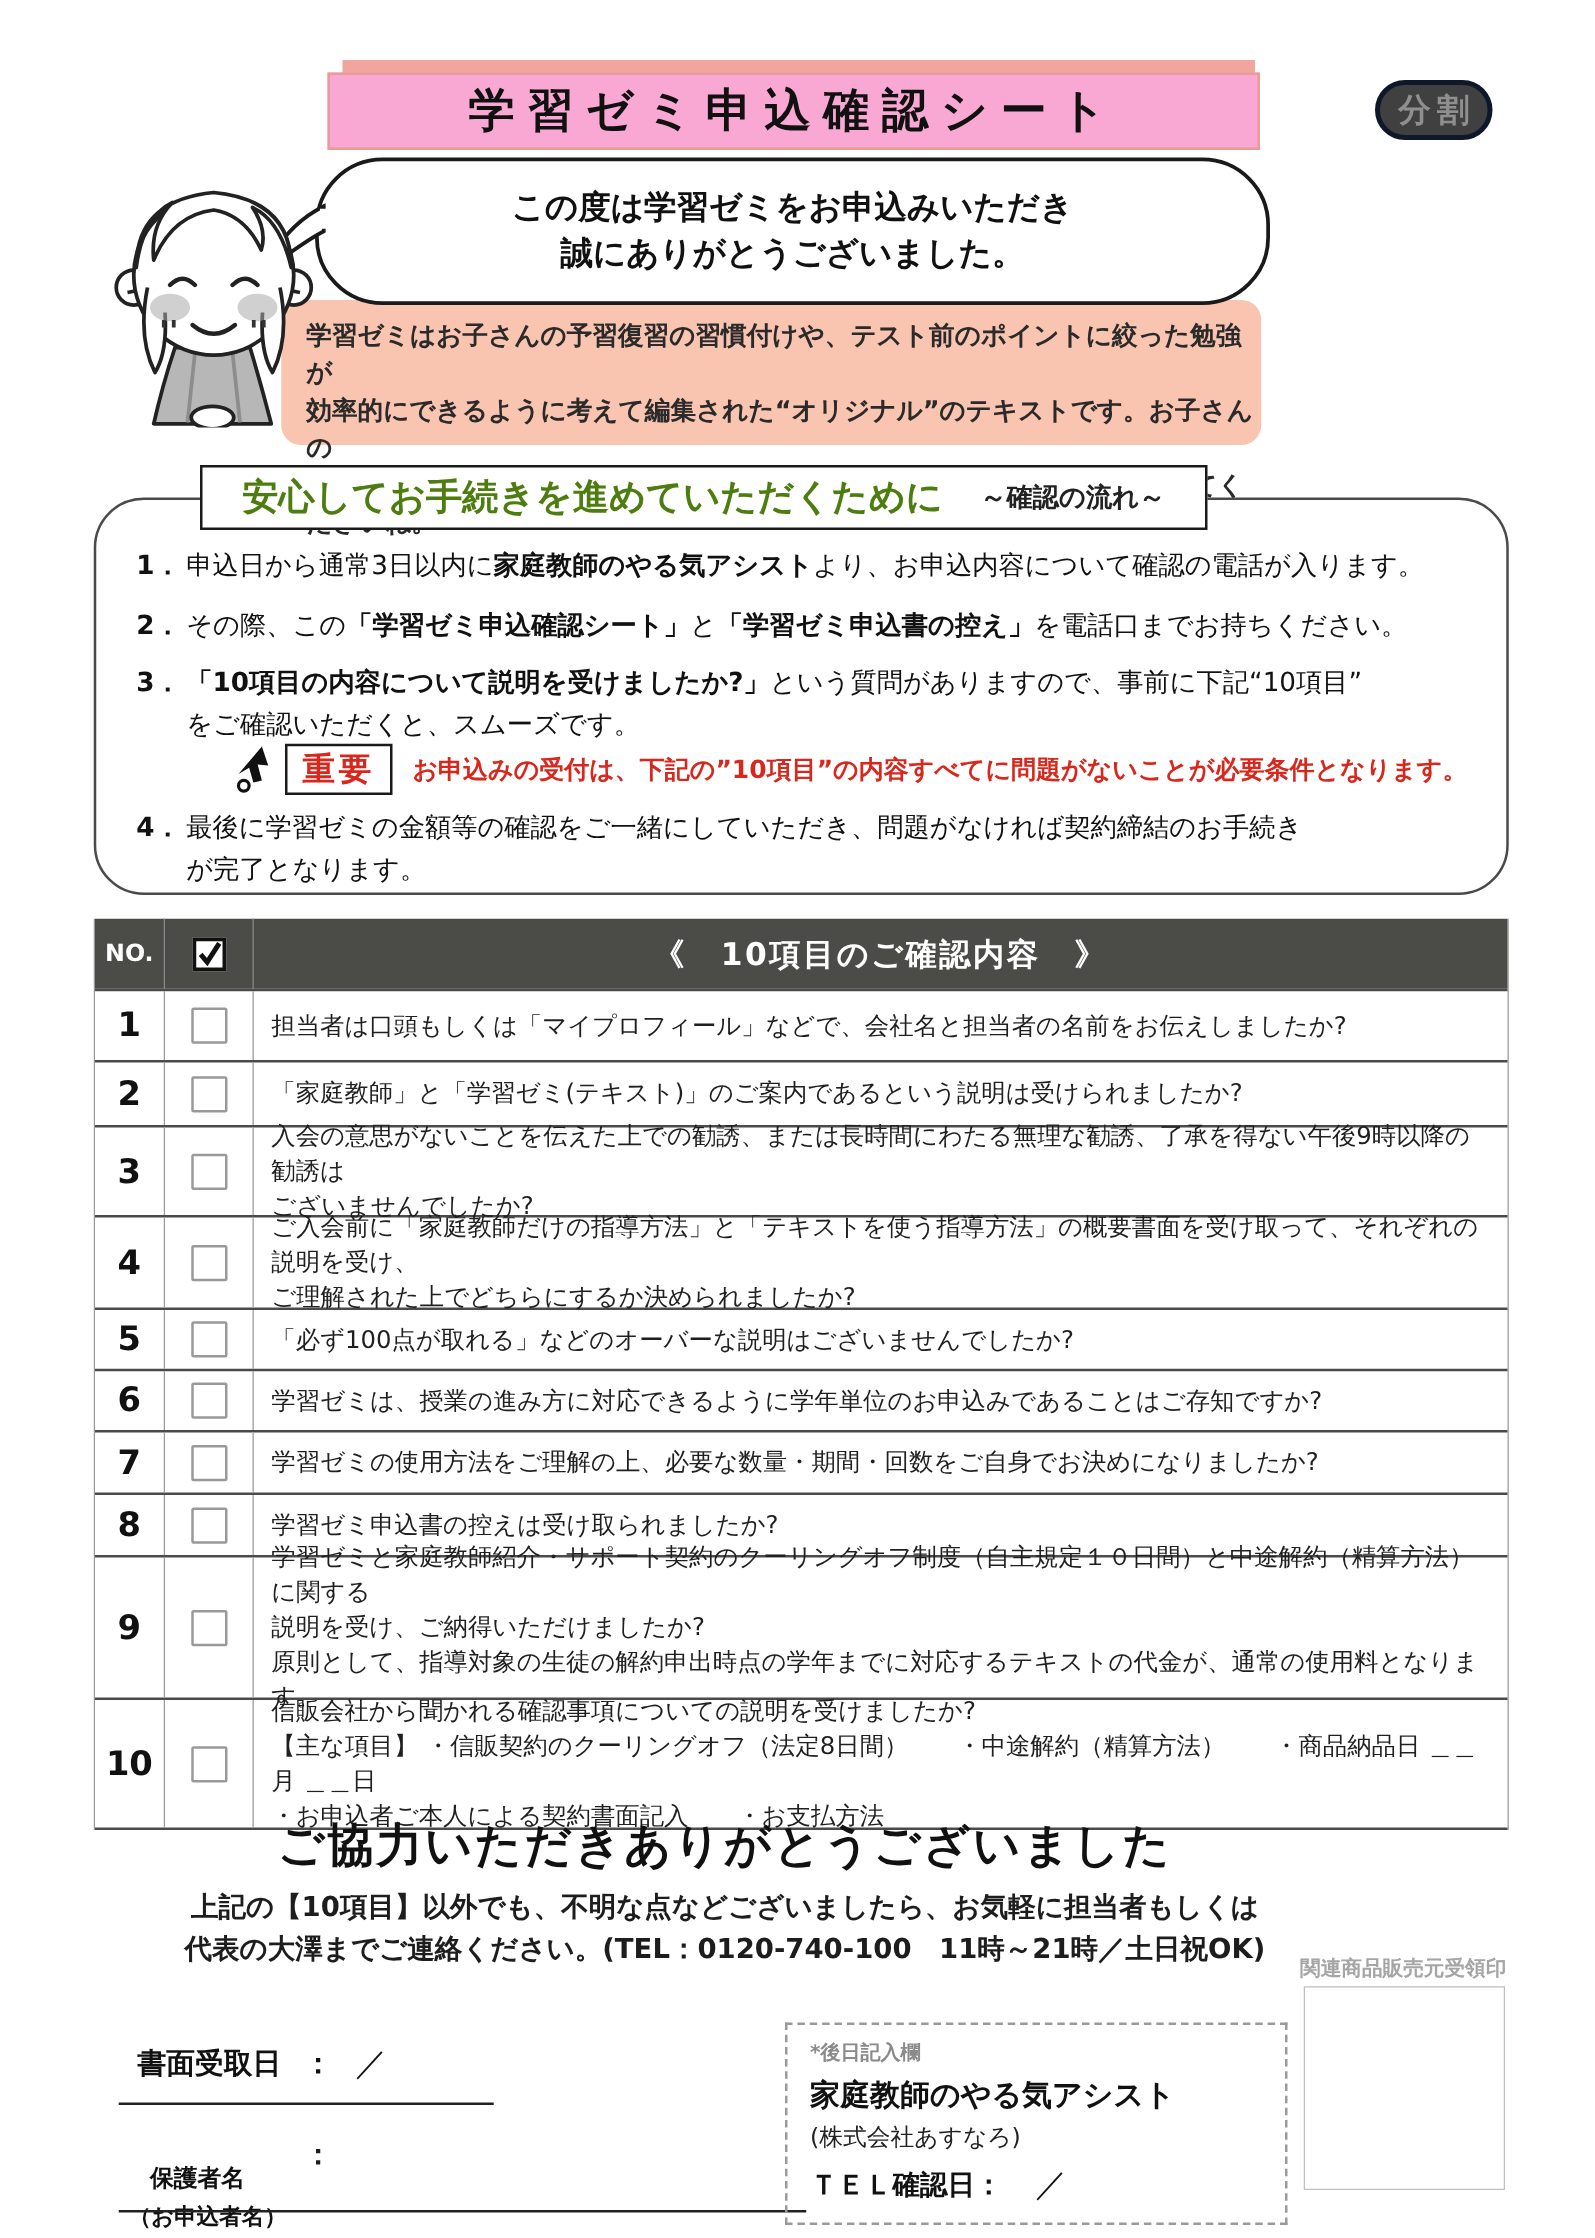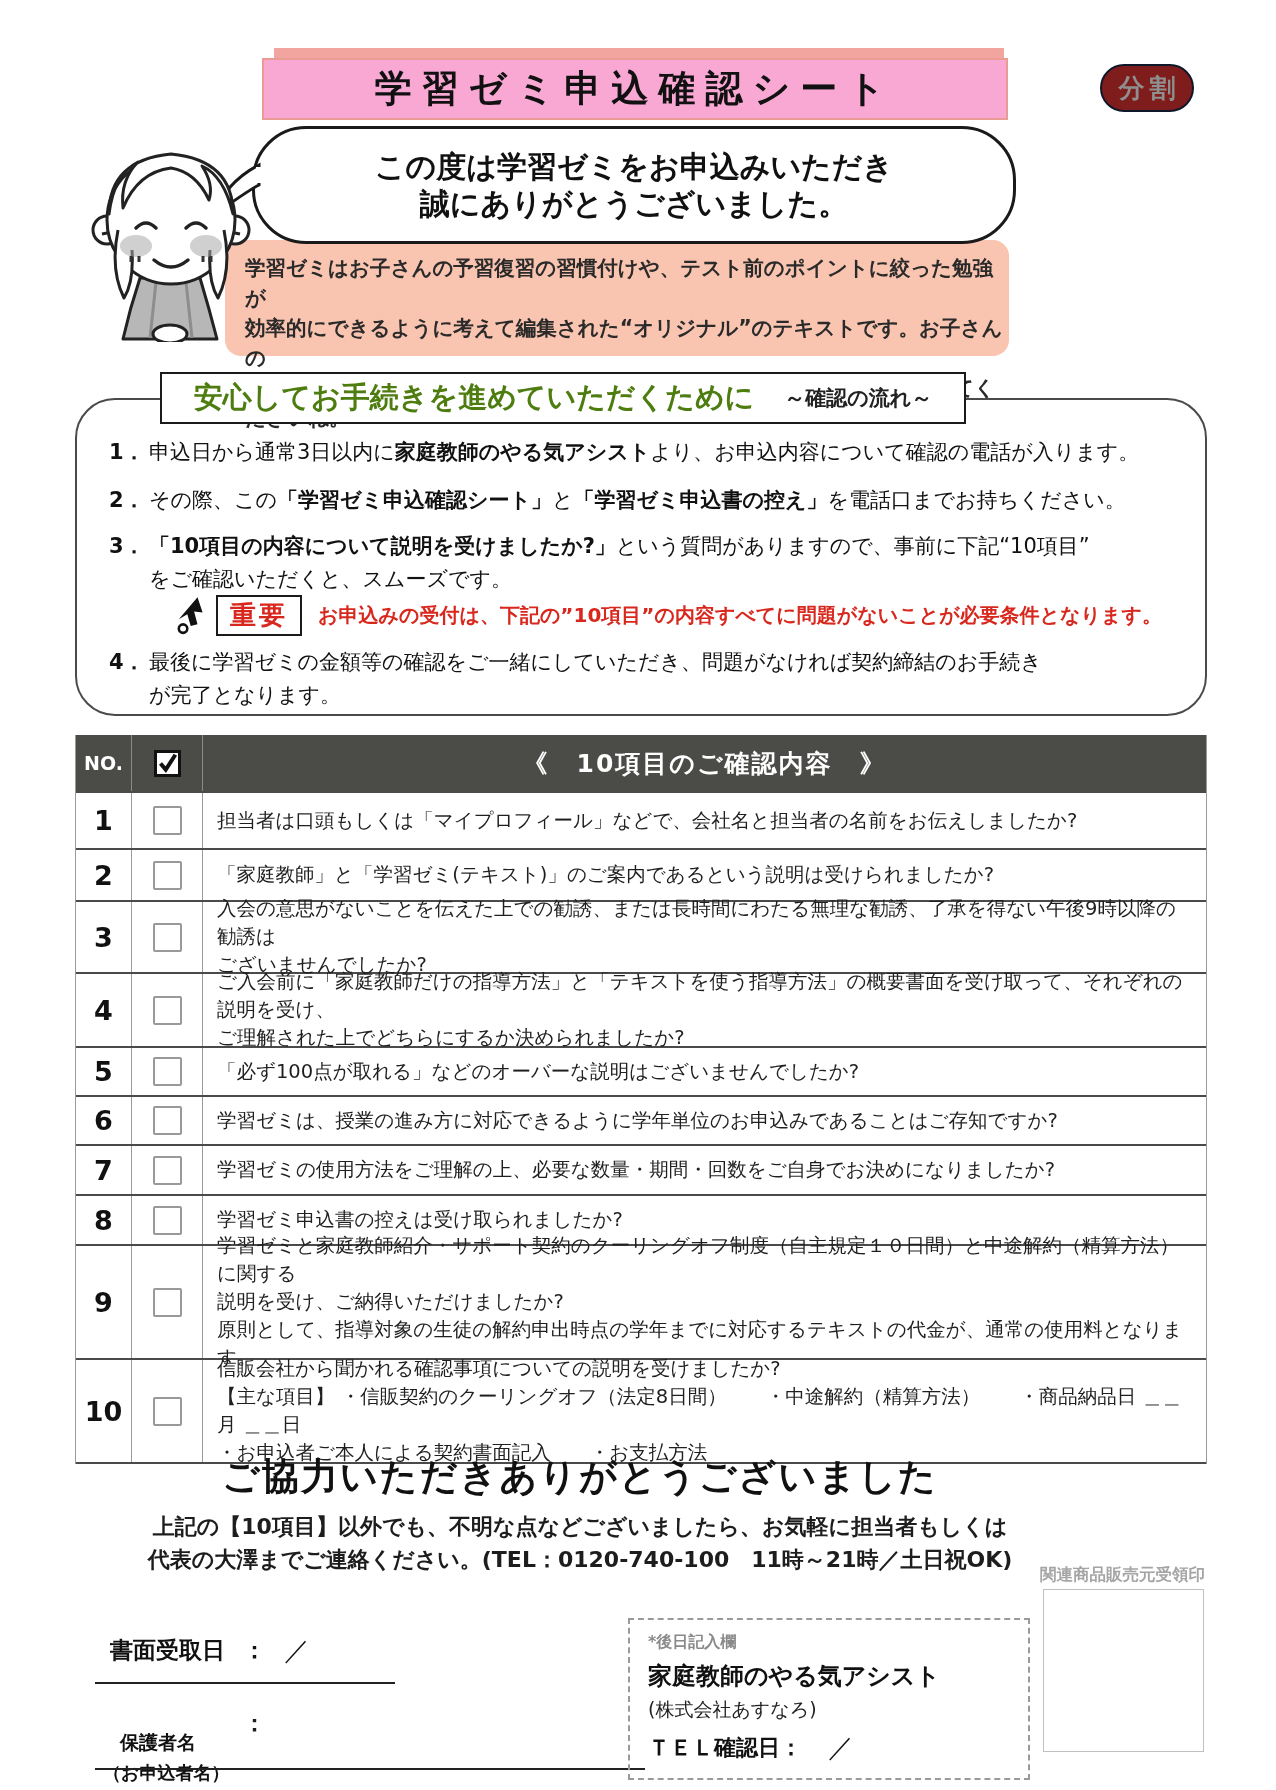--- a/index.html
+++ b/index.html
@@ -5,47 +5,47 @@
   html,body{margin:0;padding:0;background:#fff;}
   body{font-family:"DejaVu Sans","Liberation Sans",sans-serif;color:#1c1c1c;}
   .page{position:relative;width:1276px;height:1790px;background:#fff;overflow:hidden;}
 
   
   .title-wrap{position:absolute;left:262px;top:48px;width:746px;height:70px;}
   .title-shadow{position:absolute;left:12px;top:0px;right:4px;height:58px;background:#f2a49e;}
   .title-box{position:absolute;left:0;top:10px;width:742px;height:58px;background:#f9a8d4;border:2px solid #e99b94;
     display:flex;align-items:center;justify-content:center;}
   .title-text{font-size:37px;font-weight:900;letter-spacing:10px;color:#111;}
-  .badge{position:absolute;left:1100px;top:64px;width:94px;height:48px;border:2px solid #0f172a;border-radius:26px;
-    background:#7f1d1d;color:#8f8f8f;font-size:26px;font-weight:800;letter-spacing:5px;
+  .badge{position:absolute;left:1100px;top:64px;width:94px;height:48px;border:4px solid #0f172a;border-radius:26px;
+    background:#404040;color:#8f8f8f;font-size:26px;font-weight:800;letter-spacing:5px;
     display:flex;align-items:center;justify-content:center;box-sizing:border-box;padding-left:5px;}
 
   
   .girl{position:absolute;left:76px;top:110px;width:190px;height:232px;z-index:5;}
   .bubble{position:absolute;left:252px;top:126px;width:758px;height:112px;background:#fff;border:3px solid #1a1a1a;
     border-radius:54px;z-index:4;display:flex;flex-direction:column;align-items:center;justify-content:center;line-height:37px;}
-  .bubble .b-line{font-size:30px;font-weight:800;color:#111;}
+  .bubble .b-line{font-size:26px;font-weight:800;color:#111;}
   .bubble-tail{position:absolute;left:-46px;top:30px;z-index:4;}
   .pink-note{position:absolute;left:225px;top:240px;width:784px;height:116px;background:#f9c4b0;border-radius:16px;
     z-index:1;box-sizing:border-box;padding:13px 0 0 20px;}
   .pink-note .pn-text{font-size:20.5px;font-weight:800;line-height:30px;color:#2a2a2a;white-space:pre-line;}
 
   
   .flow-heading{position:absolute;left:160px;top:372px;width:806px;height:52px;background:#fff;border:2.5px solid #1a1a1a;
     z-index:3;display:flex;align-items:center;justify-content:center;gap:30px;box-sizing:border-box;}
   .fh-main{font-size:29px;font-weight:900;color:#4d7c0f;}
   .fh-sub{font-size:21px;font-weight:600;color:#222;}
   .flow-box{position:absolute;left:75px;top:398px;width:1132px;height:318px;border:2.5px solid #4a4a4a;border-radius:40px;
     z-index:2;box-sizing:border-box;}
   .flow-item{position:absolute;left:32px;right:20px;display:flex;font-size:21px;font-weight:500;color:#111;line-height:33px;}
   .fi-no{width:40px;flex:none;font-weight:700;}
   .fi-body{flex:1;}
   .fi-body b{font-weight:900;}
   .fi-body span{white-space:pre-line;}
-  .imp-row{position:absolute;left:95px;top:194px;display:flex;align-items:center;gap:10px;}
+  .imp-row{position:absolute;left:107px;top:194px;display:flex;align-items:center;gap:10px;}
   .imp-box{border:2.5px solid #1a1a1a;background:#fff;padding:1px 12px;font-size:26px;font-weight:900;color:#d8281e;letter-spacing:3px;}
   .imp-text{font-size:20px;font-weight:700;color:#d8281e;margin-left:6px;}
 
   
   .table{position:absolute;left:75px;top:735px;width:1132px;box-sizing:border-box;border-left:1.5px solid #9a9a9a;border-right:1.5px solid #9a9a9a;}
   .t-header{display:flex;height:56px;background:#4b4b48;color:#fff;align-items:stretch;}
   .t-header .c-no{width:55px;display:flex;align-items:center;justify-content:center;font-size:19px;font-weight:800;border-right:1.5px solid #8a8a8a;}
   .t-header .c-chk{width:70px;display:flex;align-items:center;justify-content:center;border-right:1.5px solid #8a8a8a;}
   .t-header .c-body{flex:1;display:flex;align-items:center;justify-content:center;font-size:25px;font-weight:800;letter-spacing:2px;}
   .hdr-chk{width:27px;height:27px;background:#fff;border:3px solid #111;box-sizing:border-box;display:flex;align-items:center;justify-content:center;}

